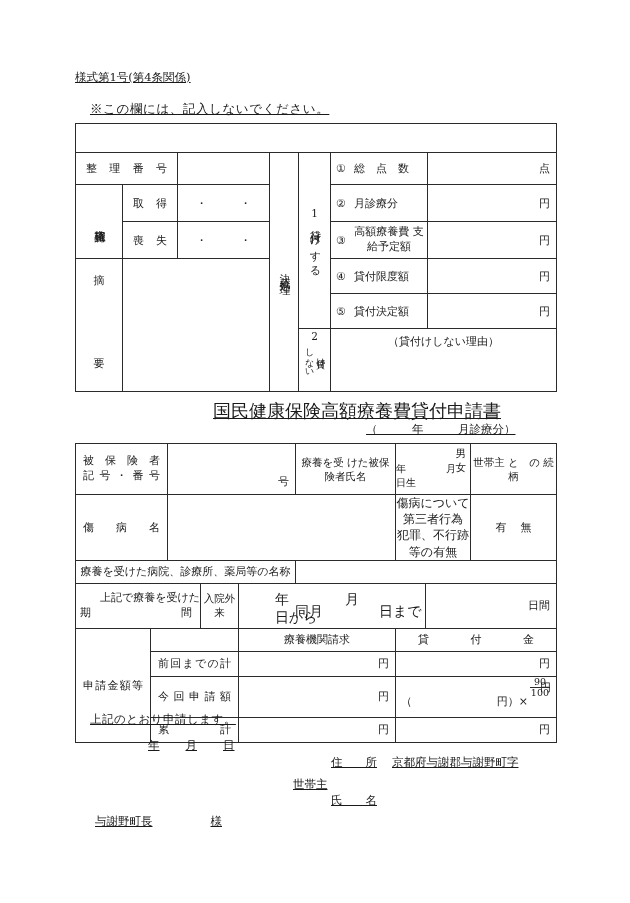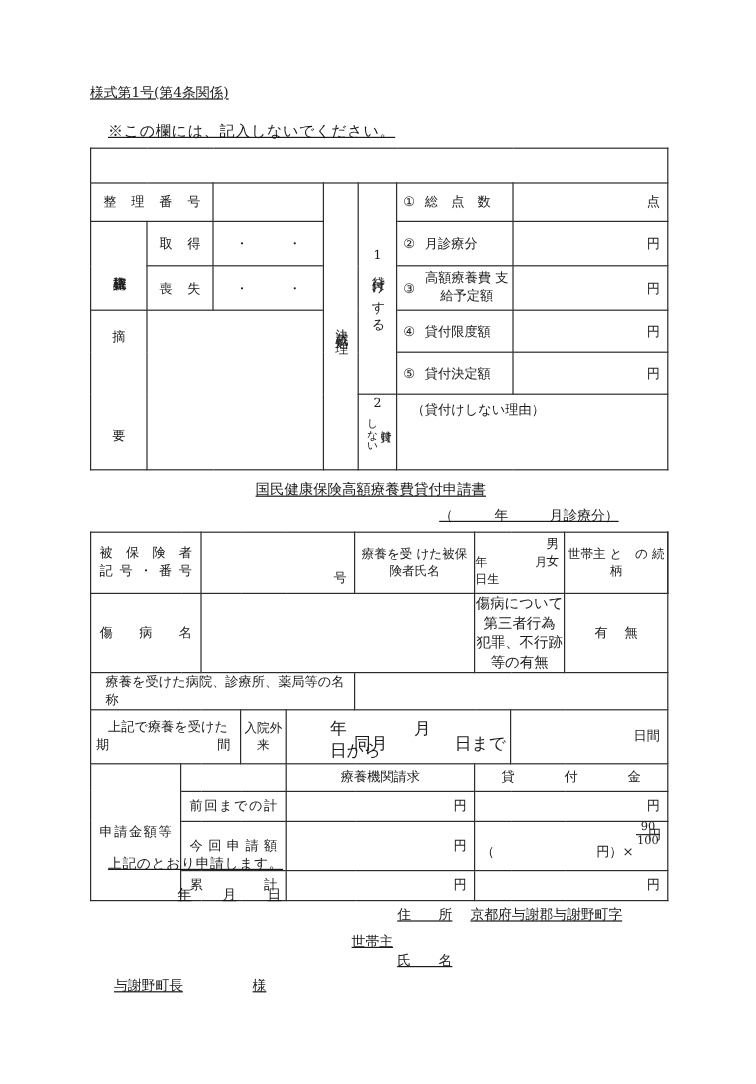--- a/index.html
+++ b/index.html
@@ -57,21 +57,21 @@
   .main-table {
     position: absolute;
     left: 75px;
     top: 443px;
     width: 481px;
   }
 
   
   .c  { text-align: center; }
   .r  { text-align: right; padding-right: 6px; }
-  .l  { text-align: left; padding-left: 12px; }
+  .l  { text-align: center; padding-left: 0; }
   .spread {
     display: block;
     text-align: justify;
     text-align-last: justify;
     padding: 0 7px;
   }
   .spread2 {
     display: block;
     text-align: justify;
     text-align-last: justify;
@@ -123,21 +123,21 @@
     margin: 0 1px;
     position: relative;
     top: -1px;
   }
   .frac .num { display: block; border-bottom: 1px solid #2b2b2b; padding: 0 1px; }
   .frac .den { display: block; padding: 0 1px; }
 
   
   .doc-title {
     left: 213px; top: 402px;
-    font-size: 12px;
+    font-size: 18px;
   }
   .period-note {
     left: 366px; top: 424px;
     font-size: 11.5px;
   }
 
   
   .declaration { left: 90px; top: 714px; font-size: 11.5px; letter-spacing: 0.5px; }
   .date-line   { left: 148px; top: 740px; font-size: 11.5px; }
   .date-line span { margin-right: 26px; }
@@ -358,21 +358,21 @@
 
     <tr>
       <td colspan="5" style="height:22px" class="l">
         <span>療養を受けた病院、診療所、薬局等の名称</span>
       </td>
       <td colspan="4"></td>
     </tr>
 
     <tr>
       <td colspan="3" style="height:44px" class="c">
-        <span class="stack" style="text-align:center;padding-left:4px">
+        <span class="stack" style="text-align:right;padding-left:4px">
           <span>上記で療養を受けた</span>
           <span style="display:flex;justify-content:space-between;width:112px">
             <span>期</span>
             <span>間</span>
           </span>
         </span>
       </td>
       <td class="c">
         <span style="font-size:10.5px">入院外来</span>
       </td>

